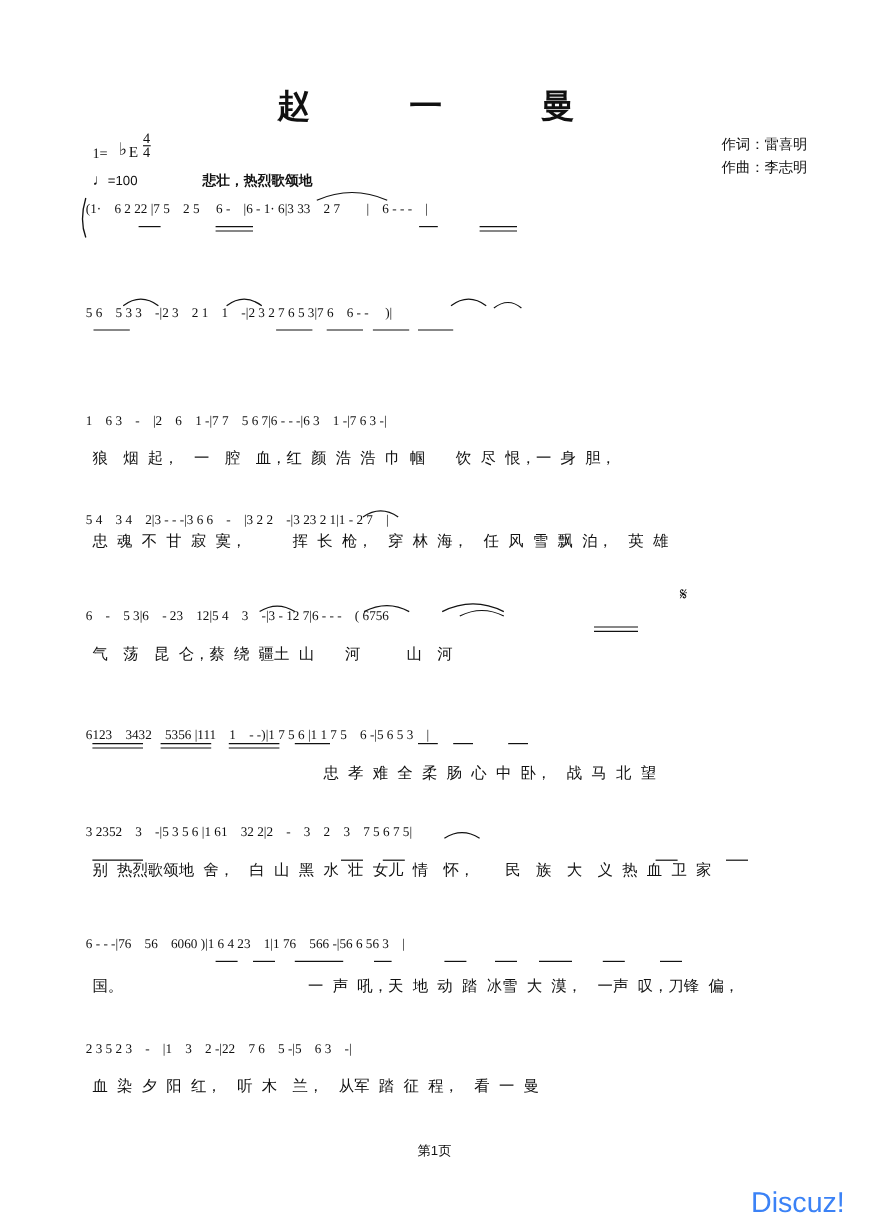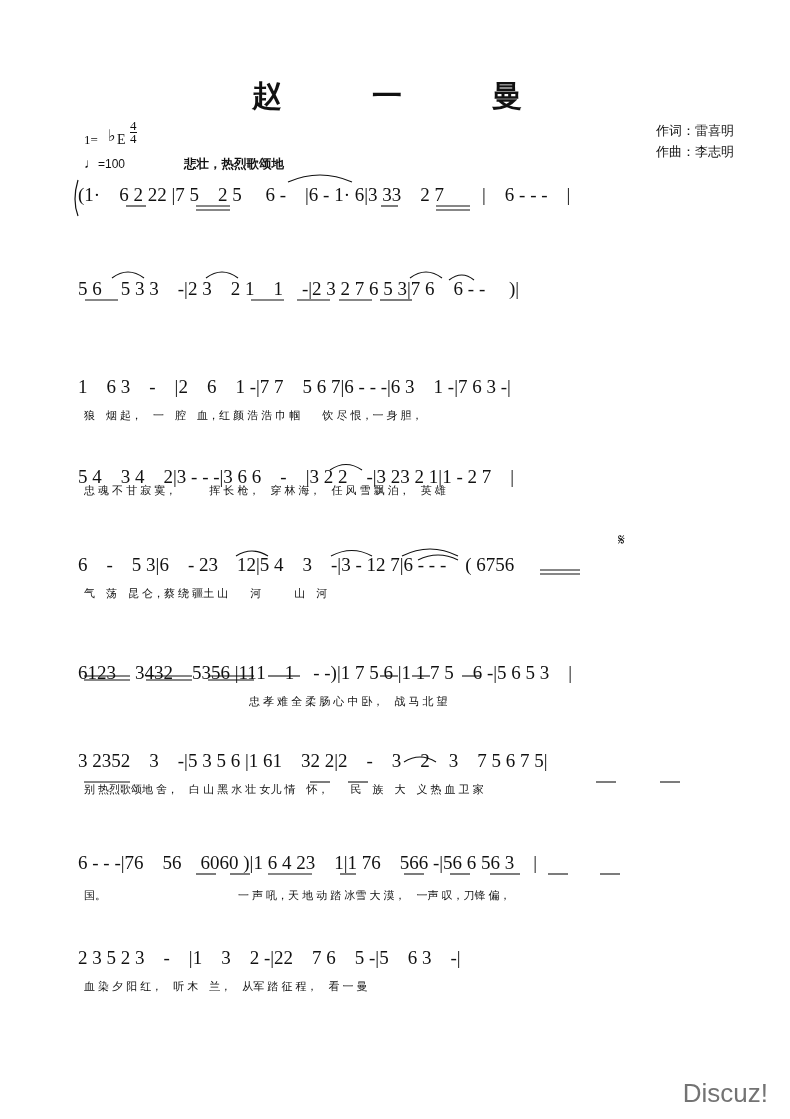--- a/index.html
+++ b/index.html
@@ -54,42 +54,42 @@
     position:absolute;left:146px;top:156px;
     font-family:"Liberation Sans", sans-serif;
     font-size:12.5px;font-weight:bold;margin-left:38px;
   }
 
   
   .row{position:absolute;left:0;width:790px;}
   .notes{
     position:absolute;left:78px;right:40px;
     font-family:"Liberation Serif", serif;
-    font-size:19px;
+    font-size:12px;
     letter-spacing:0px;
     white-space:pre;
   }
   .lyrics{
     position:absolute;left:84px;right:40px;
-    font-family:Liberation Sans, sans-serif;
-    font-size:11px;
+    font-family:Liberation Mono, monospace;
+    font-size:14px;
     white-space:pre;
   }
 
   
   .pagenum{
     position:absolute;left:0;top:1038px;width:790px;
     text-align:center;
     font-family:"Liberation Sans", sans-serif;
     font-size:12px;
   }
   .watermark{
     position:absolute;right:22px;bottom:10px;
     font-family:"Liberation Sans", sans-serif;
-    font-size:26px;color:#737373;
+    font-size:26px;color:#3b82f6;
   }
 
   svg.deco{position:absolute;left:0;top:0;width:790px;height:1119px;pointer-events:none;}
 </style>
 </head>
 <body>
 
 <div class="sheet">
 
   <div class="title">赵　一　曼</div>
@@ -212,14 +212,15 @@
       <line x1="450" y1="874" x2="470" y2="874"></line>
       <line x1="490" y1="874" x2="520" y2="874"></line>
       <line x1="548" y1="874" x2="568" y2="874"></line>
       <line x1="600" y1="874" x2="620" y2="874"></line>
       <line x1="540" y1="570" x2="580" y2="570"></line>
       <line x1="540" y1="574" x2="580" y2="574"></line>
     </g>
     <text x="618" y="545" font-family="Liberation Serif, serif" font-size="16" fill="#111">𝄋</text>
   </svg>
 
+  <div class="pagenum">第1页</div>
   <div class="watermark">Discuz!</div>
 </div>
 
 </body></html>

